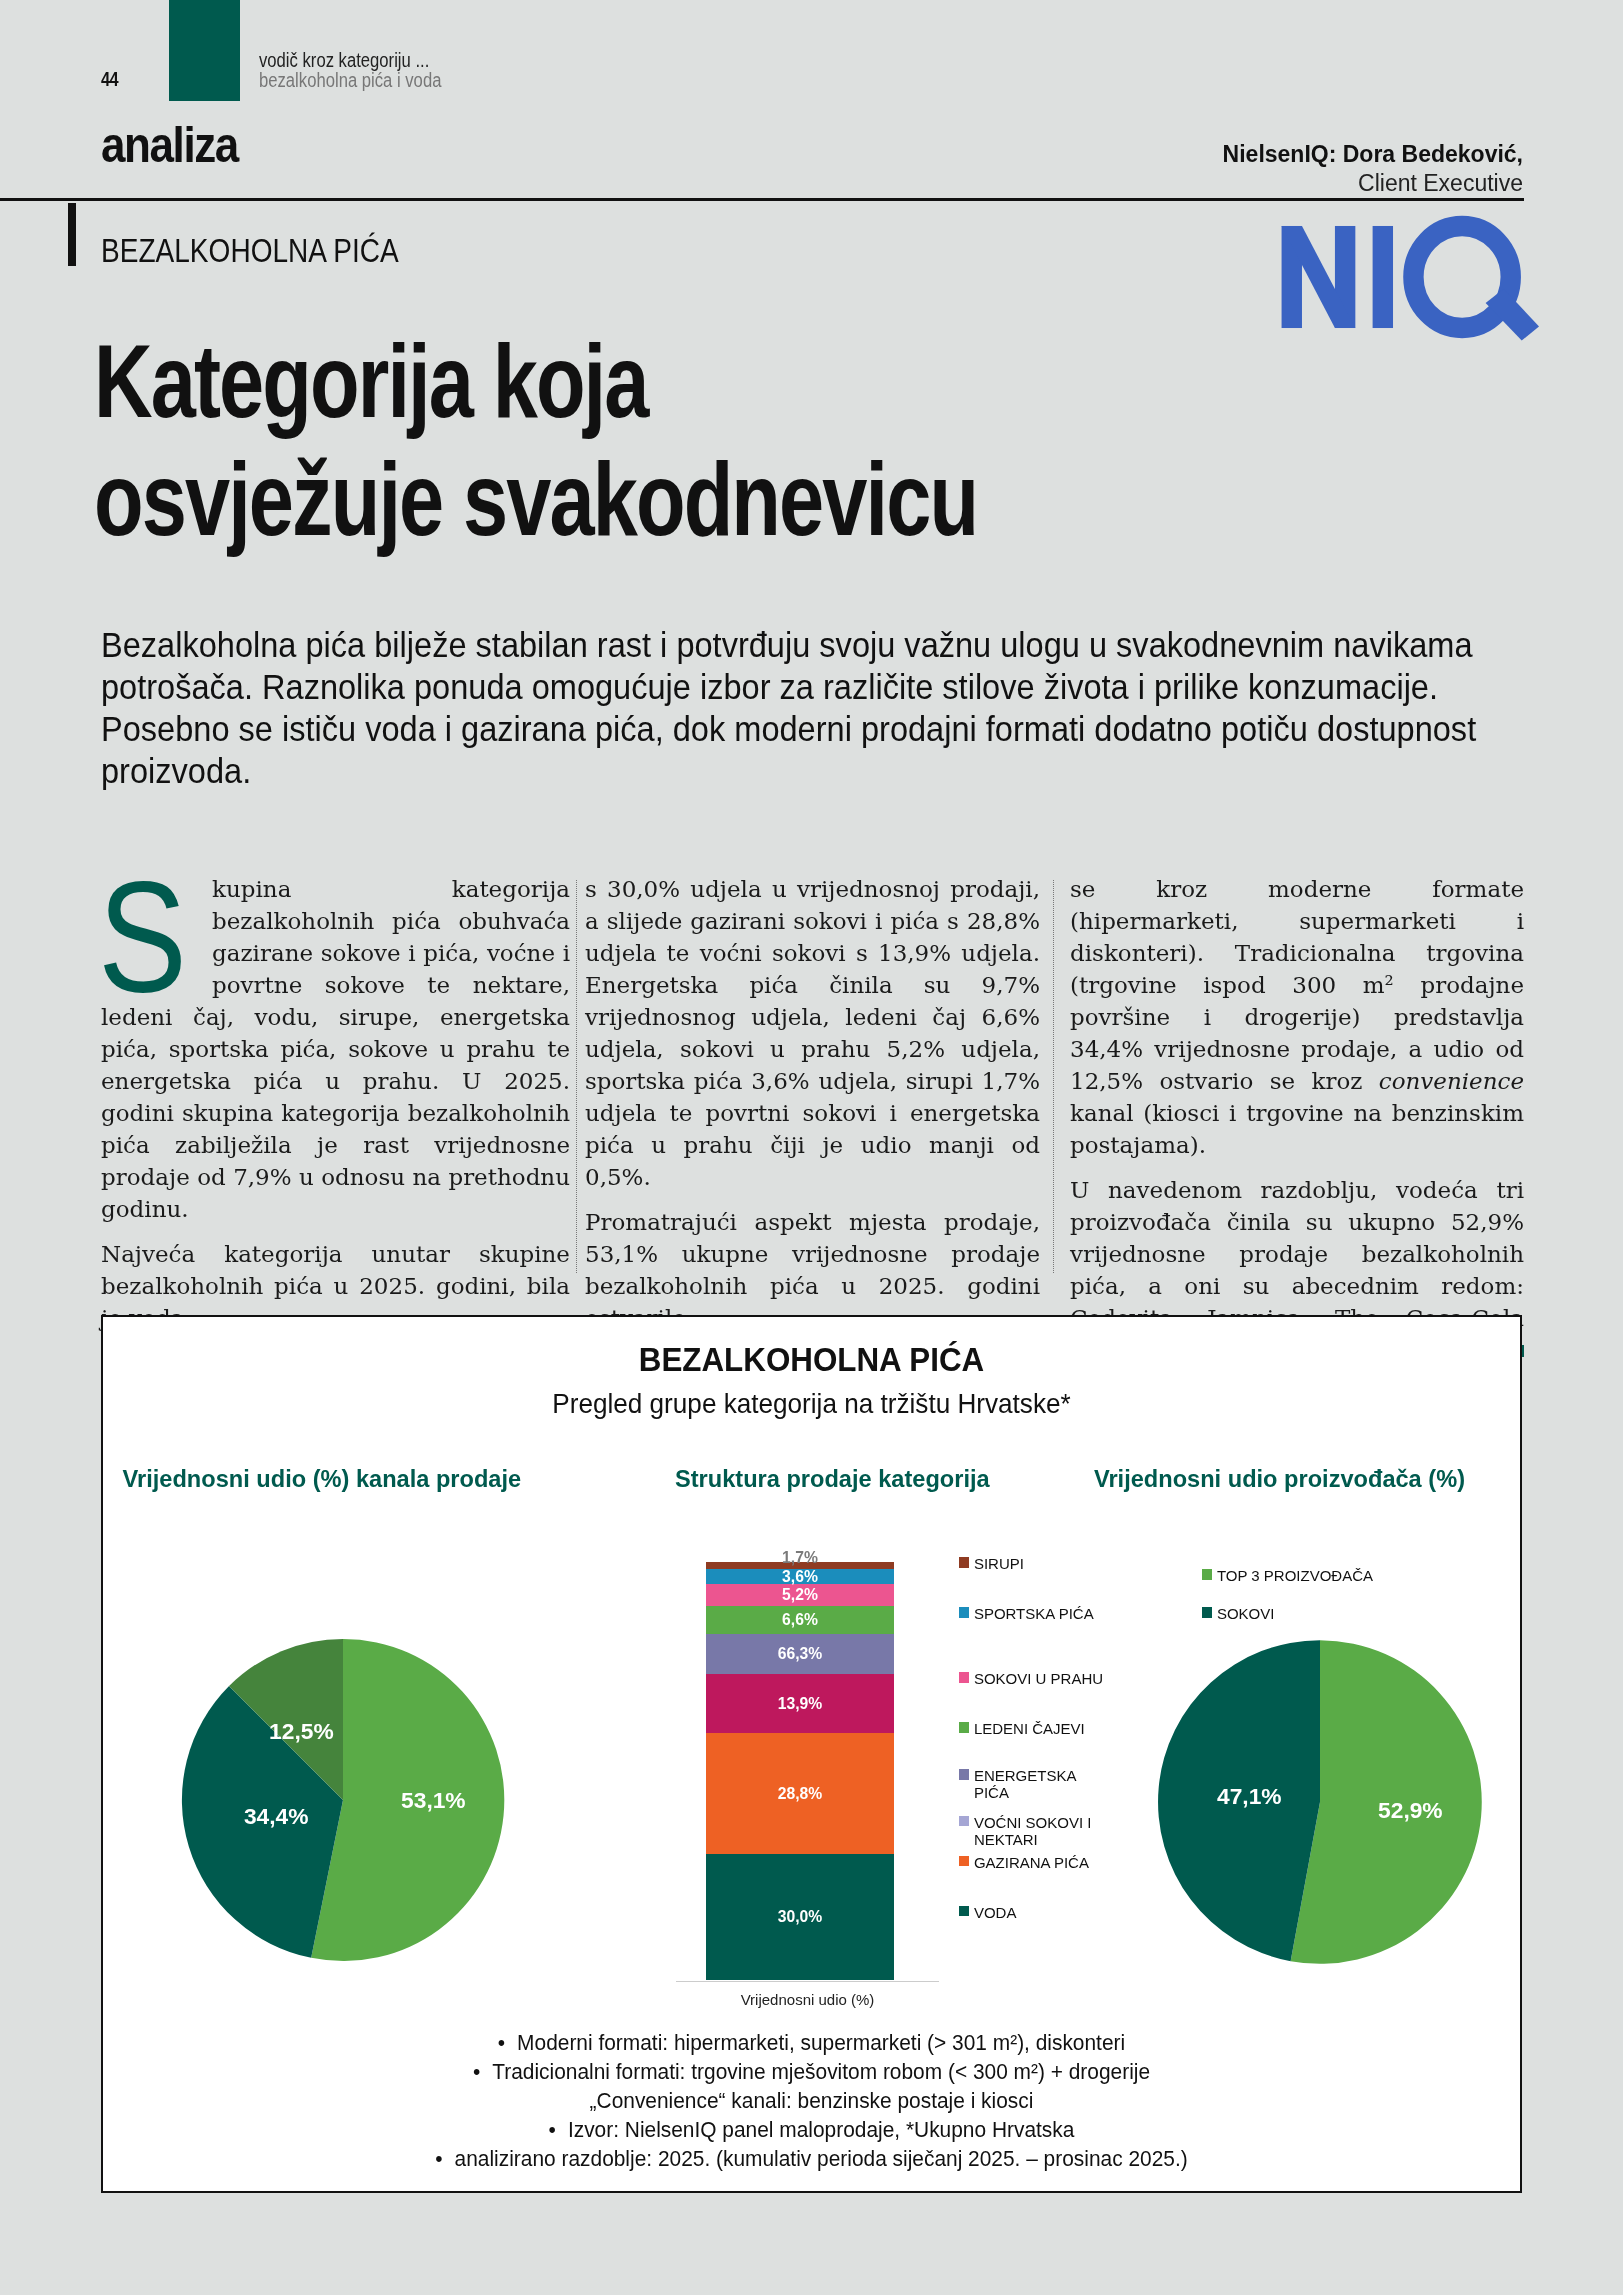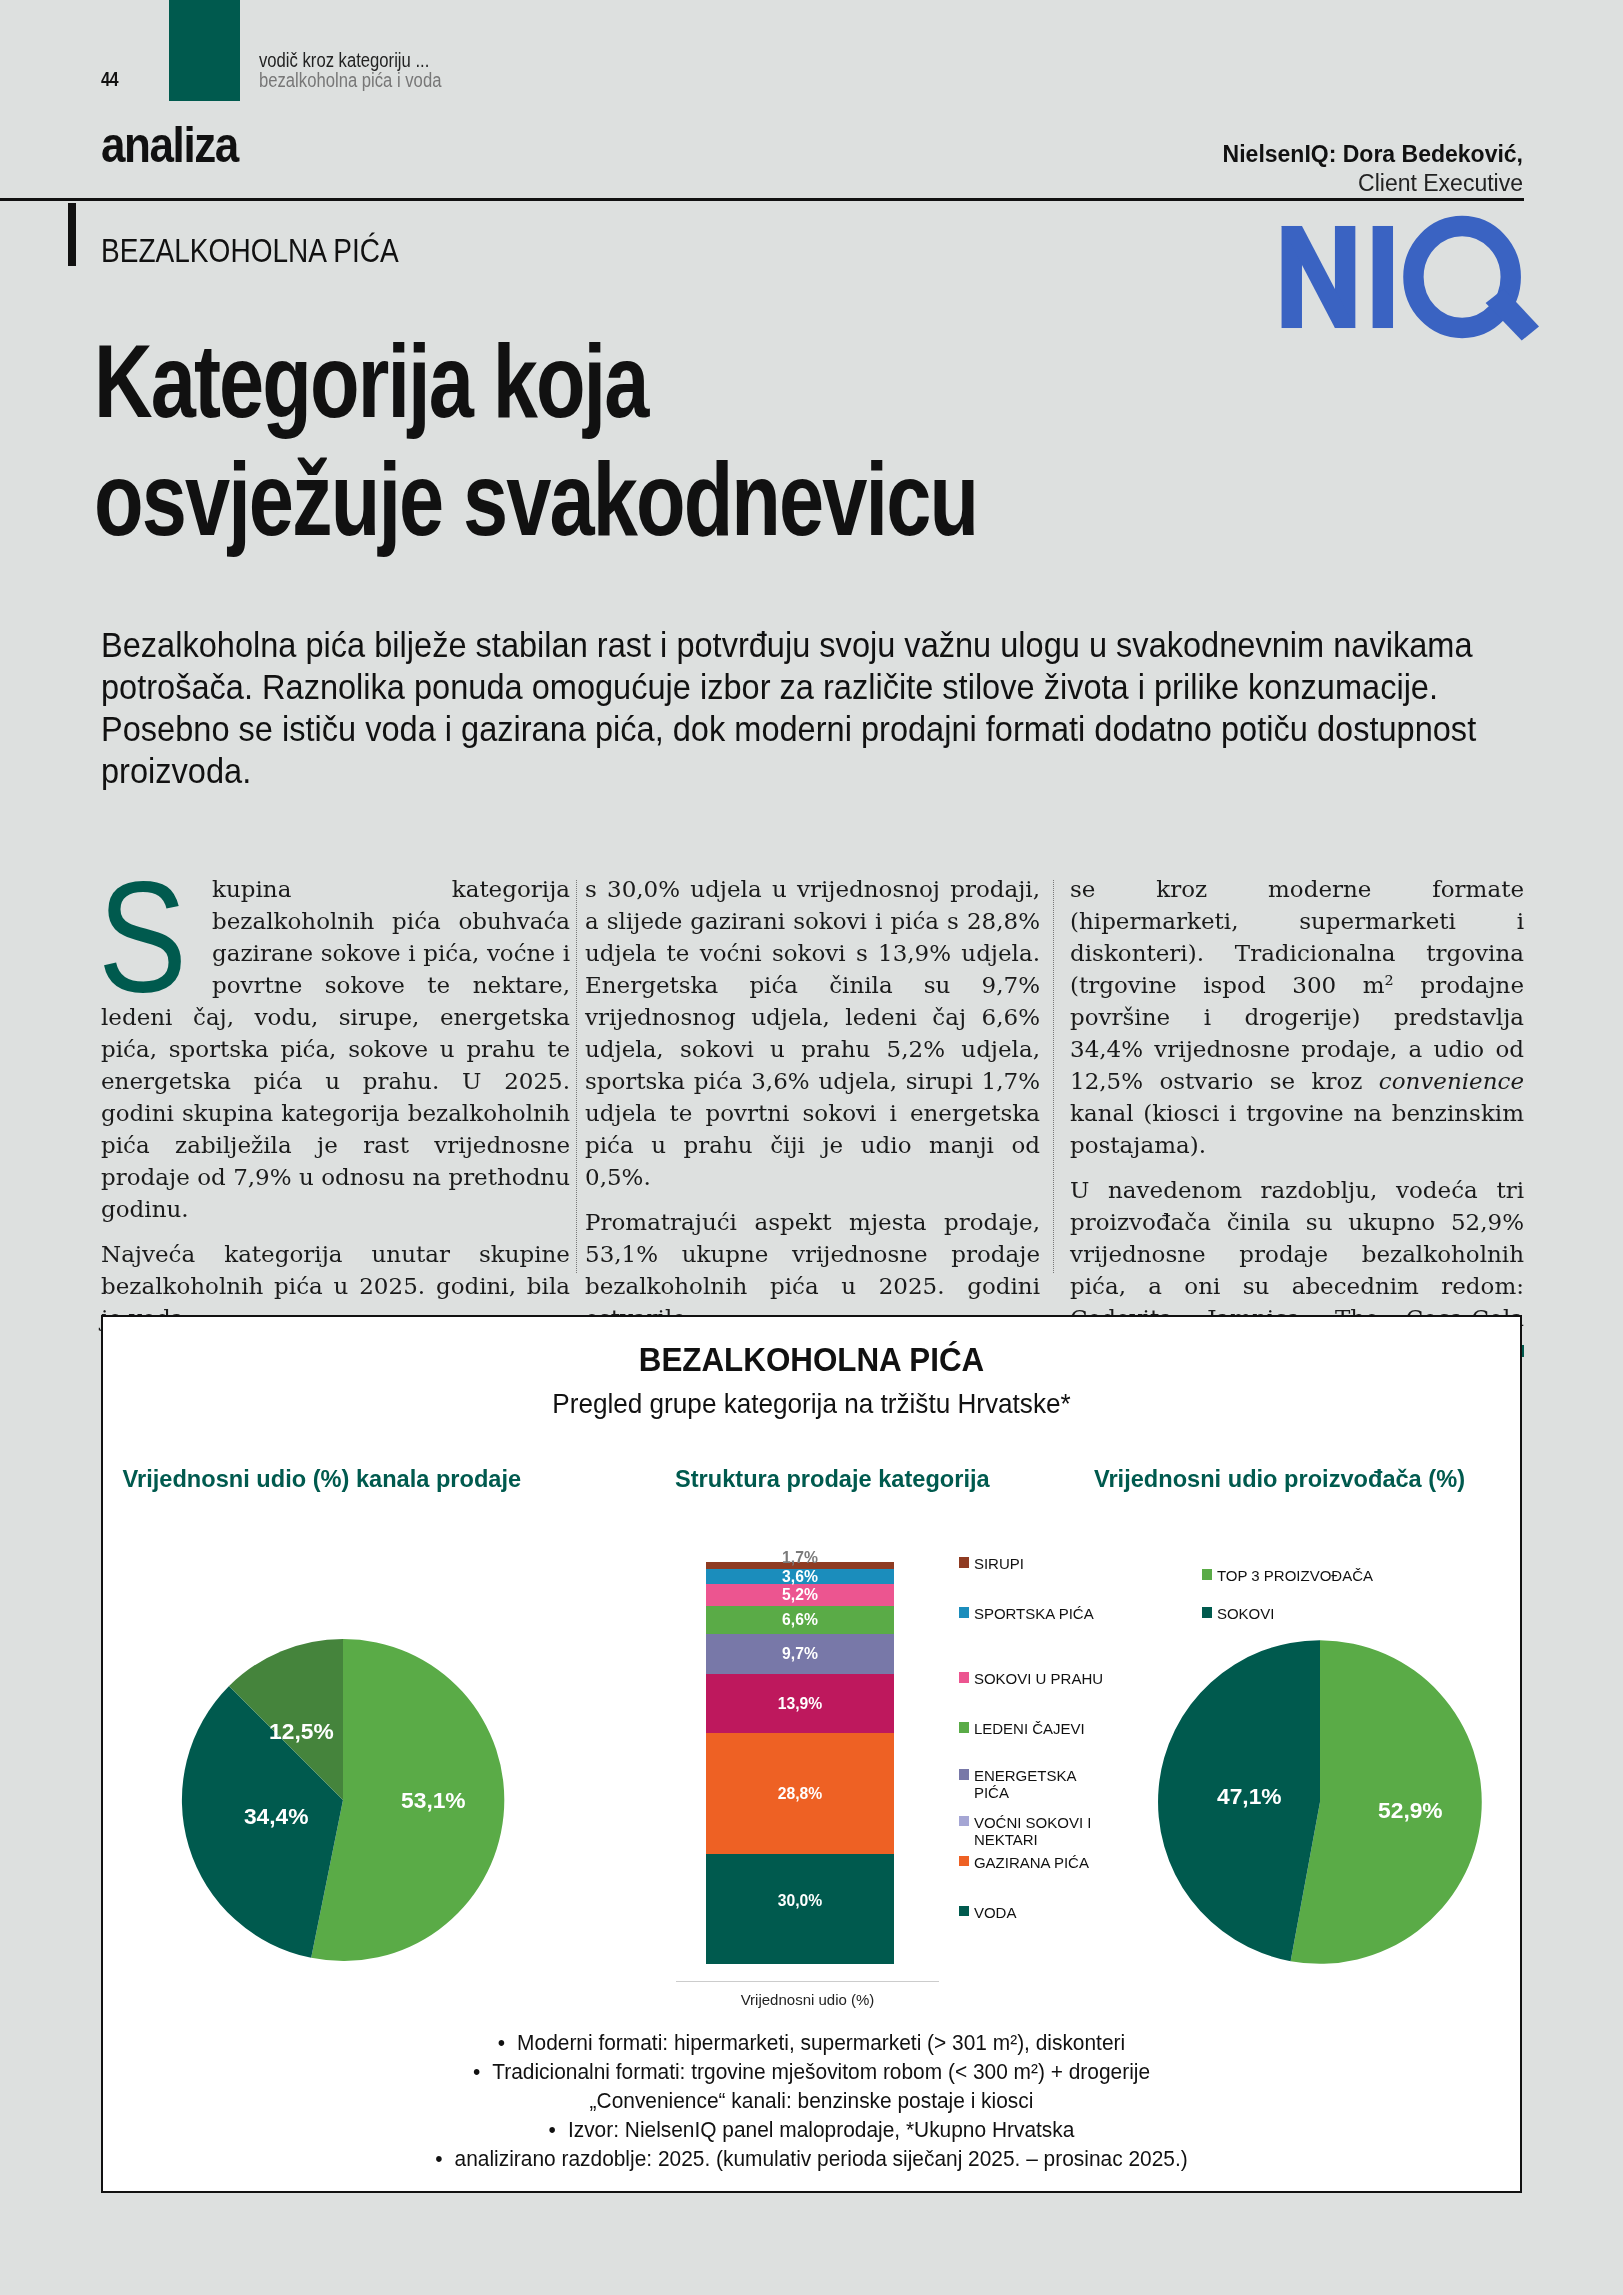--- a/index.html
+++ b/index.html
@@ -111,31 +111,31 @@
 
     <path d="M0,0 L-145,-145 A205,205 0 0,1 0,-205 Z" fill="#45843c"></path>
     <text class="pie-label" x="115" y="10" text-anchor="middle">53,1%</text>
     <text class="pie-label" x="-85" y="30" text-anchor="middle">34,4%</text>
     <text class="pie-label" x="-53" y="-78" text-anchor="middle">12,5%</text>
   </svg>
 
   <div class="panel-title" style="left:572px;">Struktura prodaje kategorija</div>
   <div class="bar-wrap">
 
-    <div class="seg" style="top:276px; height:126px; background:#005a4e;">
+    <div class="seg" style="top:292px; height:126px; background:#005a4e;">
         <span>30,0%</span>
       </div>
     <div class="seg" style="top:171px; height:121px; background:#ee6124;">
         <span>28,8%</span>
       </div>
     <div class="seg" style="top:112px; height:59px; background:#be185d;">
         <span>13,9%</span>
       </div>
     <div class="seg" style="top:71px; height:41px; background:#7878a8;">
-        <span>9,7%</span>
+        <span>66,3%</span>
       </div>
     <div class="seg" style="top:44px; height:27.5px; background:#5aab47;">
         <span>6,6%</span>
       </div>
     <div class="seg" style="top:22px; height:22px; background:#ec5590;">
         <span>5,2%</span>
       </div>
     <div class="seg" style="top:7px; height:15px; background:#1b8dbc;">
         <span>3,6%</span>
       </div>

